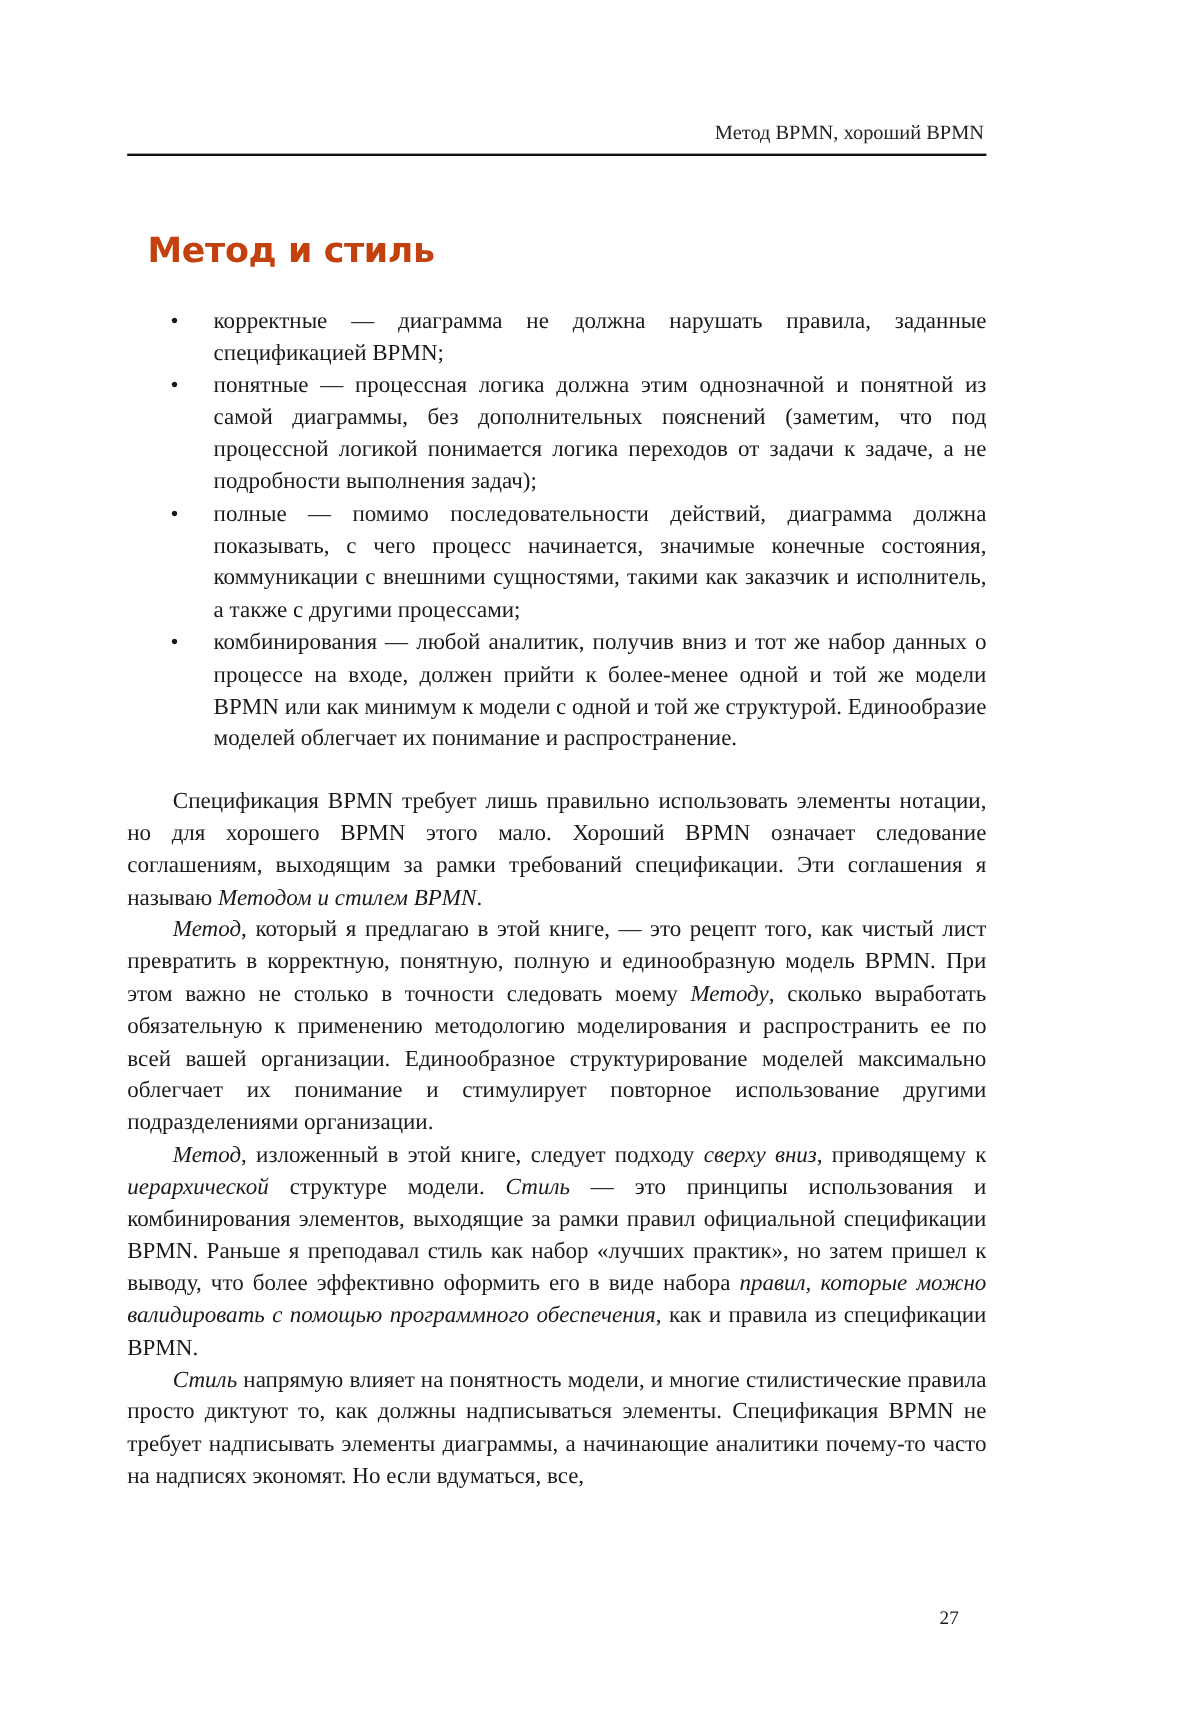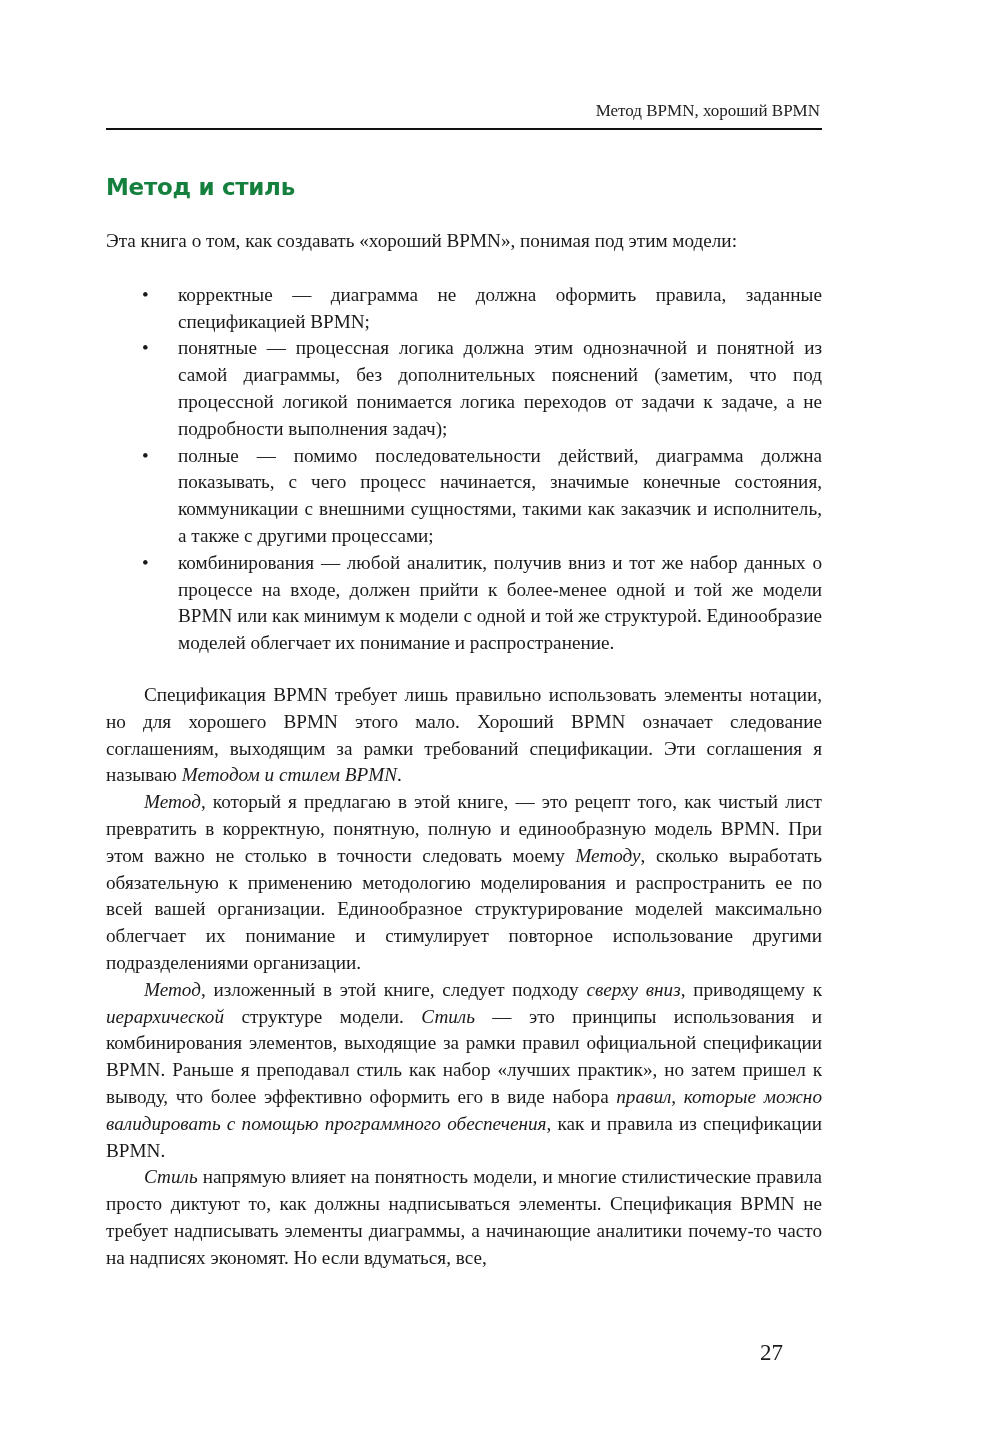--- a/index.html
+++ b/index.html
@@ -1,48 +1,47 @@
 <!DOCTYPE html>
 <html><head>
 <meta charset="utf-8">
 <style>
   html, body { margin:0; padding:0; background:#ffffff; }
   body { width:992px; height:1447px; position:relative; overflow:hidden; color:#1a1a1a;
          font-family:"Liberation Serif", "DejaVu Serif", serif; }
   .running-head { position:absolute; left:106px; top:101px; width:714px; text-align:right;
                   font-size:17px; color:#222; }
   .rule { position:absolute; left:106px; top:128px; width:716px; height:0; border-top:2.5px solid #111; }
-  .section-title { position:absolute; left:106px; top:174px; margin:0;
+  .section-title { position:absolute; left:106px; top:174px; margin:17px;
                    font-family:"DejaVu Sans", "Liberation Sans", sans-serif; font-weight:bold;
-                   font-size:23px; letter-spacing:-0.3px; color:#15803d; }
+                   font-size:29px; letter-spacing:-0.3px; color:#c2410c; }
   .body { position:absolute; left:106px; top:228px; width:716px; font-size:19.2px; line-height:26.8px; }
   .intro { margin:0; text-align:justify; }
   ul.criteria { list-style:none; margin:27px 0 0 0; padding:0; }
   ul.criteria li { position:relative; padding-left:72px; text-align:justify; margin:0; }
   ul.criteria li .bullet { position:absolute; left:36px; top:0; font-size:19px; }
   ul.criteria li b { font-weight:normal; }
   .paras { margin-top:25px; }
   .paras p { margin:0; text-indent:38px; text-align:justify; }
   i { }
-  .page-number { position:absolute; left:760px; top:1340px; width:62px; text-align:left; font-size:23px; }
+  .page-number { position:absolute; left:760px; top:1340px; width:62px; text-align:center; font-size:16px; }
 </style>
 </head>
 <body>
 
 <div class="running-head">Метод BPMN, хороший BPMN</div>
 <div class="rule"></div>
 
 <h2 class="section-title">Метод и стиль</h2>
 
 <div class="body">
-  <p class="intro">Эта книга о том, как создавать «хороший BPMN», понимая под этим модели:</p>
 
   <ul class="criteria">
     <li>
-      <span class="bullet">•</span><b>корректные</b><span> — диаграмма не должна оформить правила, заданные спецификацией BPMN;</span>
+      <span class="bullet">•</span><b>корректные</b><span> — диаграмма не должна нарушать правила, заданные спецификацией BPMN;</span>
     </li>
     <li>
       <span class="bullet">•</span><b>понятные</b><span> — процессная логика должна этим однозначной и понятной из самой диаграммы, без дополнительных пояснений (заметим, что под процессной логикой понимается логика переходов от задачи к задаче, а не подробности выполнения задач);</span>
     </li>
     <li>
       <span class="bullet">•</span><b>полные</b><span> — помимо последовательности действий, диаграмма должна показывать, с чего процесс начинается, значимые конечные состояния, коммуникации с внешними сущностями, такими как заказчик и исполнитель, а также с другими процессами;</span>
     </li>
     <li>
       <span class="bullet">•</span><b>комбинирования</b><span> — любой аналитик, получив вниз и тот же набор данных о процессе на входе, должен прийти к более-менее одной и той же модели BPMN или как минимум к модели с одной и той же структурой. Единообразие моделей облегчает их понимание и распространение.</span>
     </li>

